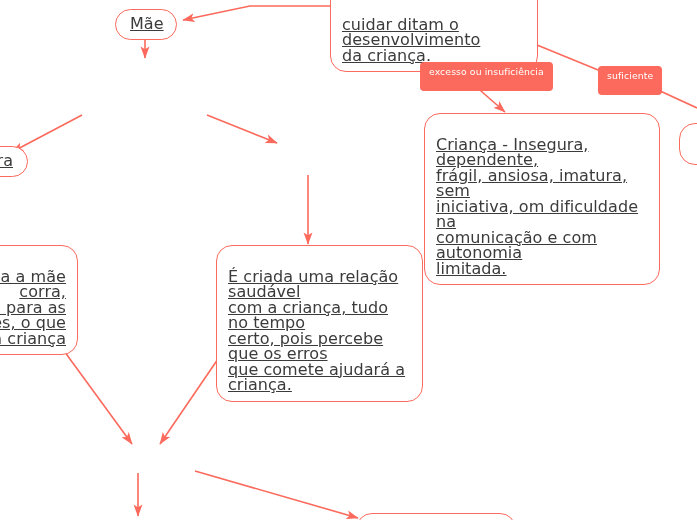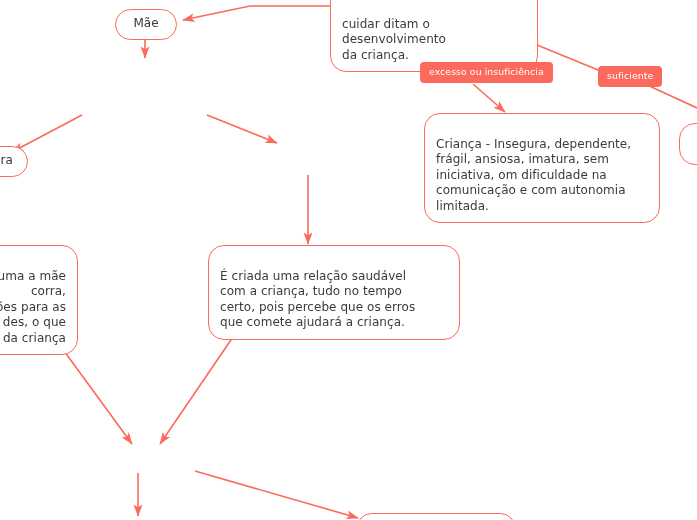--- a/index.html
+++ b/index.html
@@ -23,41 +23,42 @@
     height: 520px;
     pointer-events: none;
   }
   .node {
     position: absolute;
     box-sizing: border-box;
     border: 1.6px solid #fb6a5c;
     border-radius: 16px;
     background: #ffffff;
     color: #3b3b3b;
-    font-size: 12px;
+    font-size: 16px;
     line-height: 15.5px;
     letter-spacing: 0.05px;
     padding: 7px 11px 8px 11px;
     white-space: pre-line;
+    text-decoration: underline;
   }
   .node.pill {
     border-radius: 18px;
     padding: 6px 14px 7px 14px;
     text-align: center;
     white-space: nowrap;
   }
   .tag {
     position: absolute;
     box-sizing: border-box;
     background: #fb6a5c;
     color: #ffffff;
     border-radius: 4px;
     font-size: 9.3px;
     line-height: 12px;
-    padding: 4px 9px 5px 9px;
+    padding: 4px 9px 13px 9px;
     white-space: nowrap;
     letter-spacing: 0.1px;
   }
   .node.empty { padding: 0; }
 </style>
 </head>
 <body>
 
 <div id="canvas">
 
@@ -115,21 +116,21 @@
 
 
   <div class="node" style="left:-74px; top:245px; width:152px; text-align:right;">
     <span>uma a mãe
 corra,
 ões para as
 des, o que
 o da criança</span>
   </div>
 
-  <div class="node" style="left:208px; top:245px; width:252px;">
+  <div class="node" style="left:216px; top:245px; width:207px;">
     <span>É criada uma relação saudável
 com a criança, tudo no tempo
 certo, pois percebe que os erros
 que comete ajudará a criança.</span>
   </div>
 
   <div class="node" style="left:424px; top:113px; width:236px;">
     <span>Criança - Insegura, dependente,
 frágil, ansiosa, imatura, sem
 iniciativa, om dificuldade na

